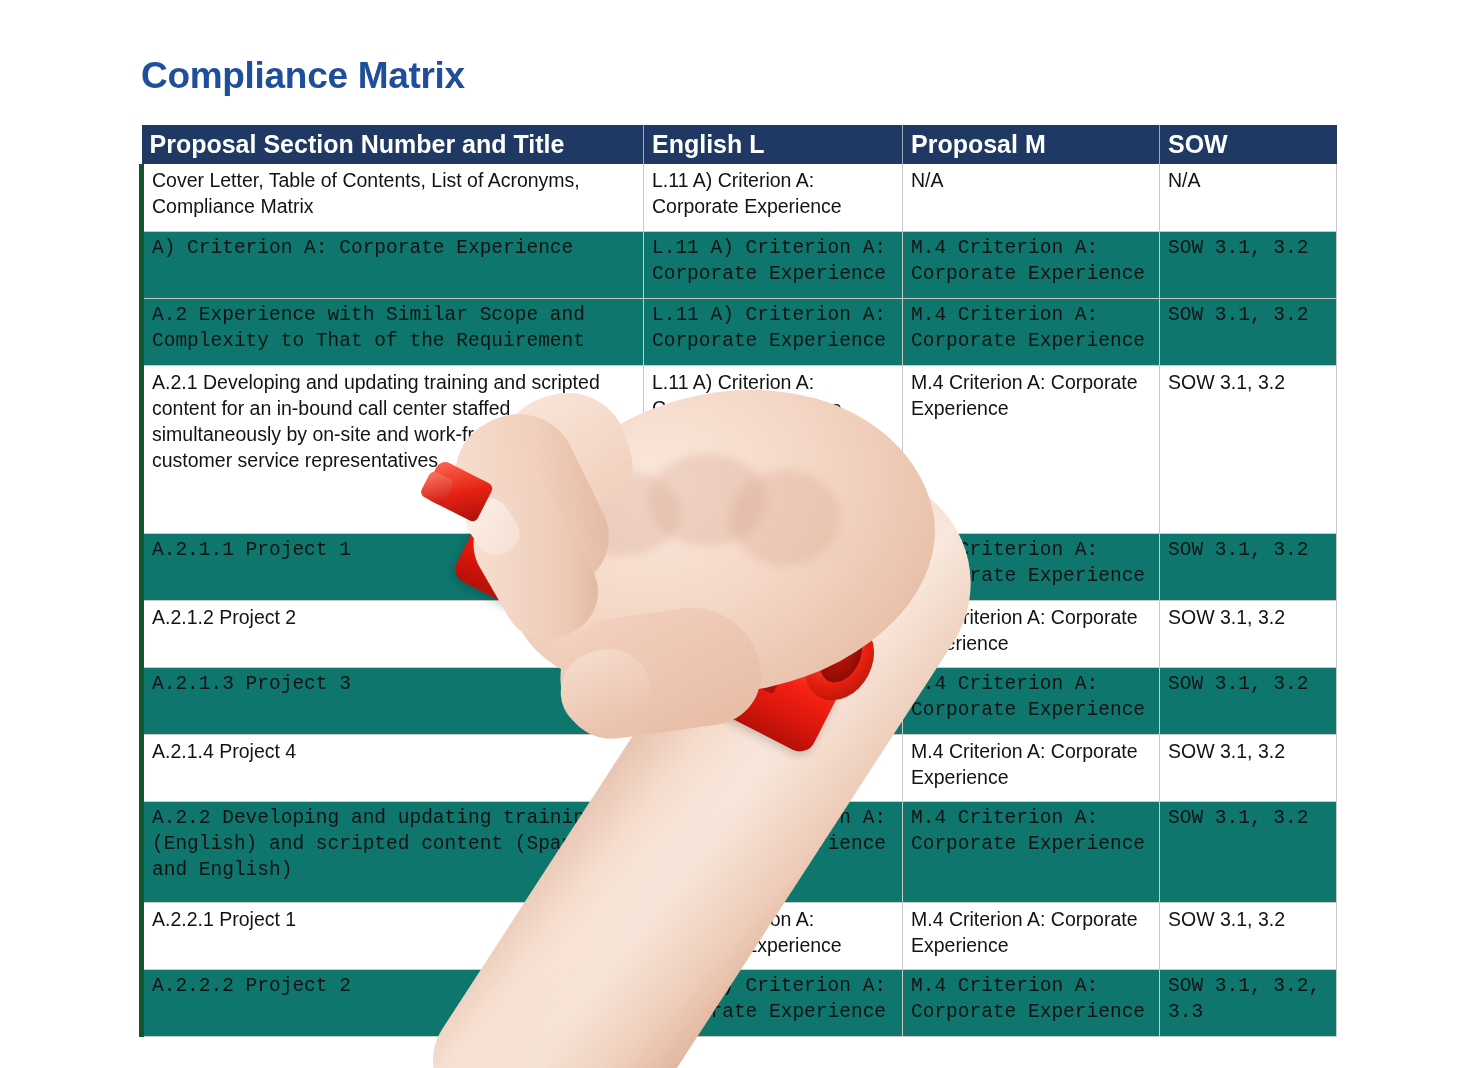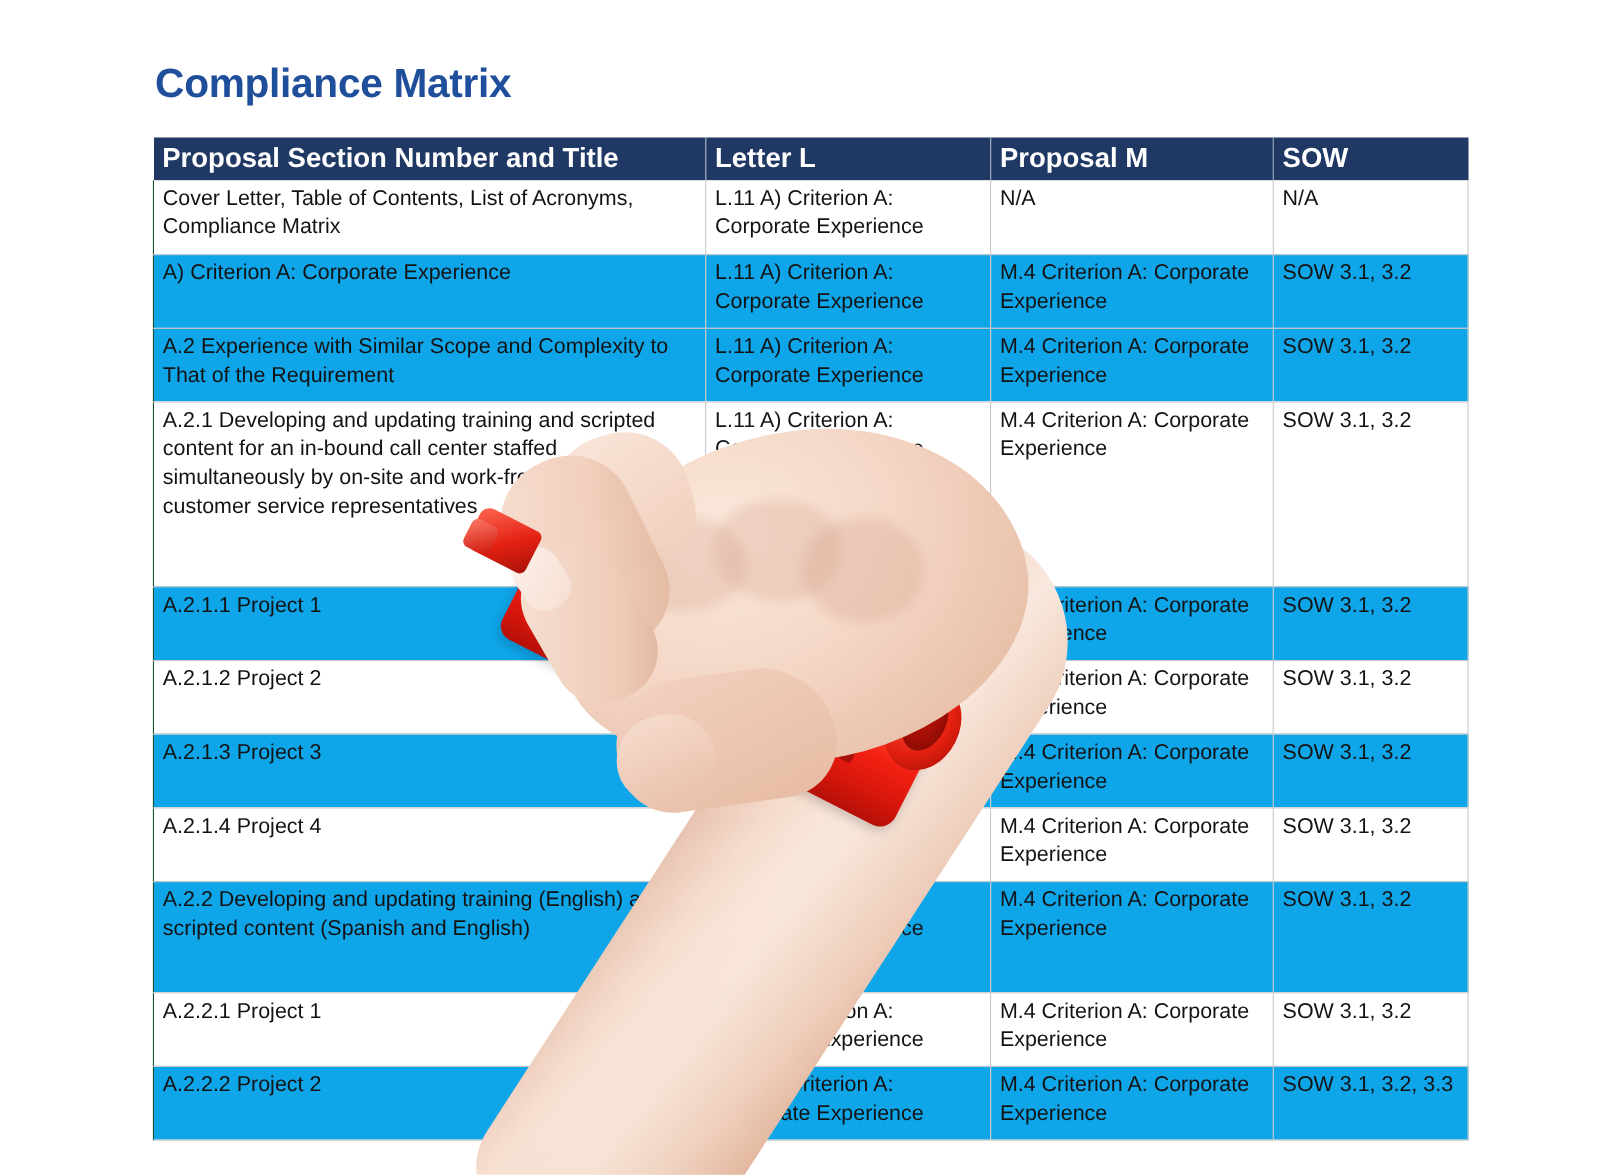--- a/index.html
+++ b/index.html
@@ -59,23 +59,23 @@
 
   table.matrix tbody td {
     border:1px solid #c9c9c9;
     border-top:none;
     padding:3px 8px 5px 8px;
     vertical-align:top;
     line-height:1.34;
     font-size:19.5px;
     color:#131313;
   }
-  table.matrix tbody tr.shade td { background:#0ea5e9; }
+  table.matrix tbody tr.shade td { background:#0f766e;font-family:Liberation Mono, monospace; }
   table.matrix tbody tr.plain td { background:#FFFFFF; }
-  table.matrix tbody td.col0 { border-left:1px solid #14532d; }
+  table.matrix tbody td.col0 { border-left:5px solid #14532d; }
 
   
   tr[data-h="2"] td { height:67px; }
   tr[data-h="3"] td { height:101px; }
   tr[data-h="5"] td { height:168px; }
 
   
   #hand-layer {
     position:absolute;
     left:0; top:0; width:1474px; height:1068px;
@@ -248,21 +248,21 @@
     <table class="matrix">
       <colgroup>
         <col class="c0">
           <col class="c1">
           <col class="c2">
           <col class="c3">
       </colgroup>
       <thead>
         <tr>
           <th>Proposal Section Number and Title</th>
-          <th>Letter L</th>
+          <th>English L</th>
           <th>Proposal M</th>
           <th>SOW</th>
         </tr>
       </thead>
       <tbody>
 
         <tr class="plain" data-h="2">
           <td class="col0">Cover Letter, Table of Contents, List of Acronyms, Compliance Matrix</td>
           <td>L.11 A) Criterion A: Corporate Experience</td>
           <td>N/A</td>

